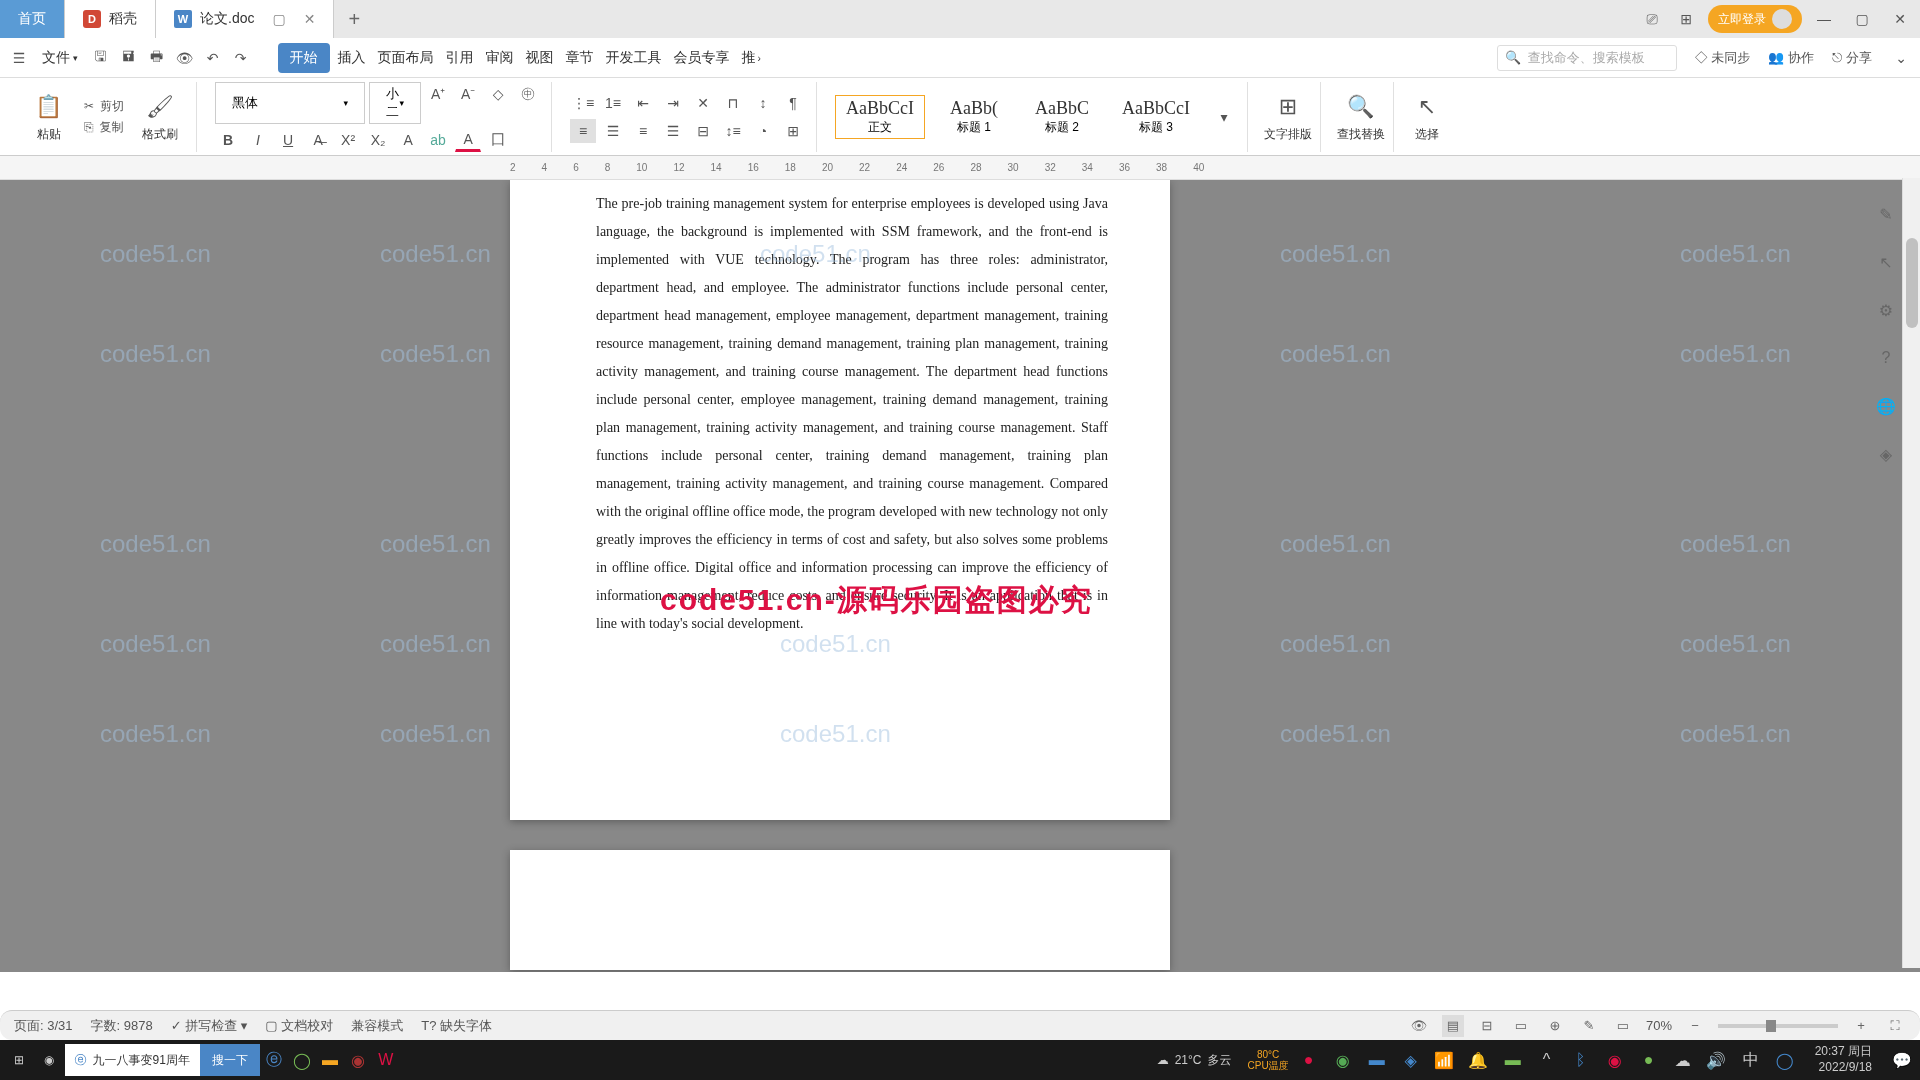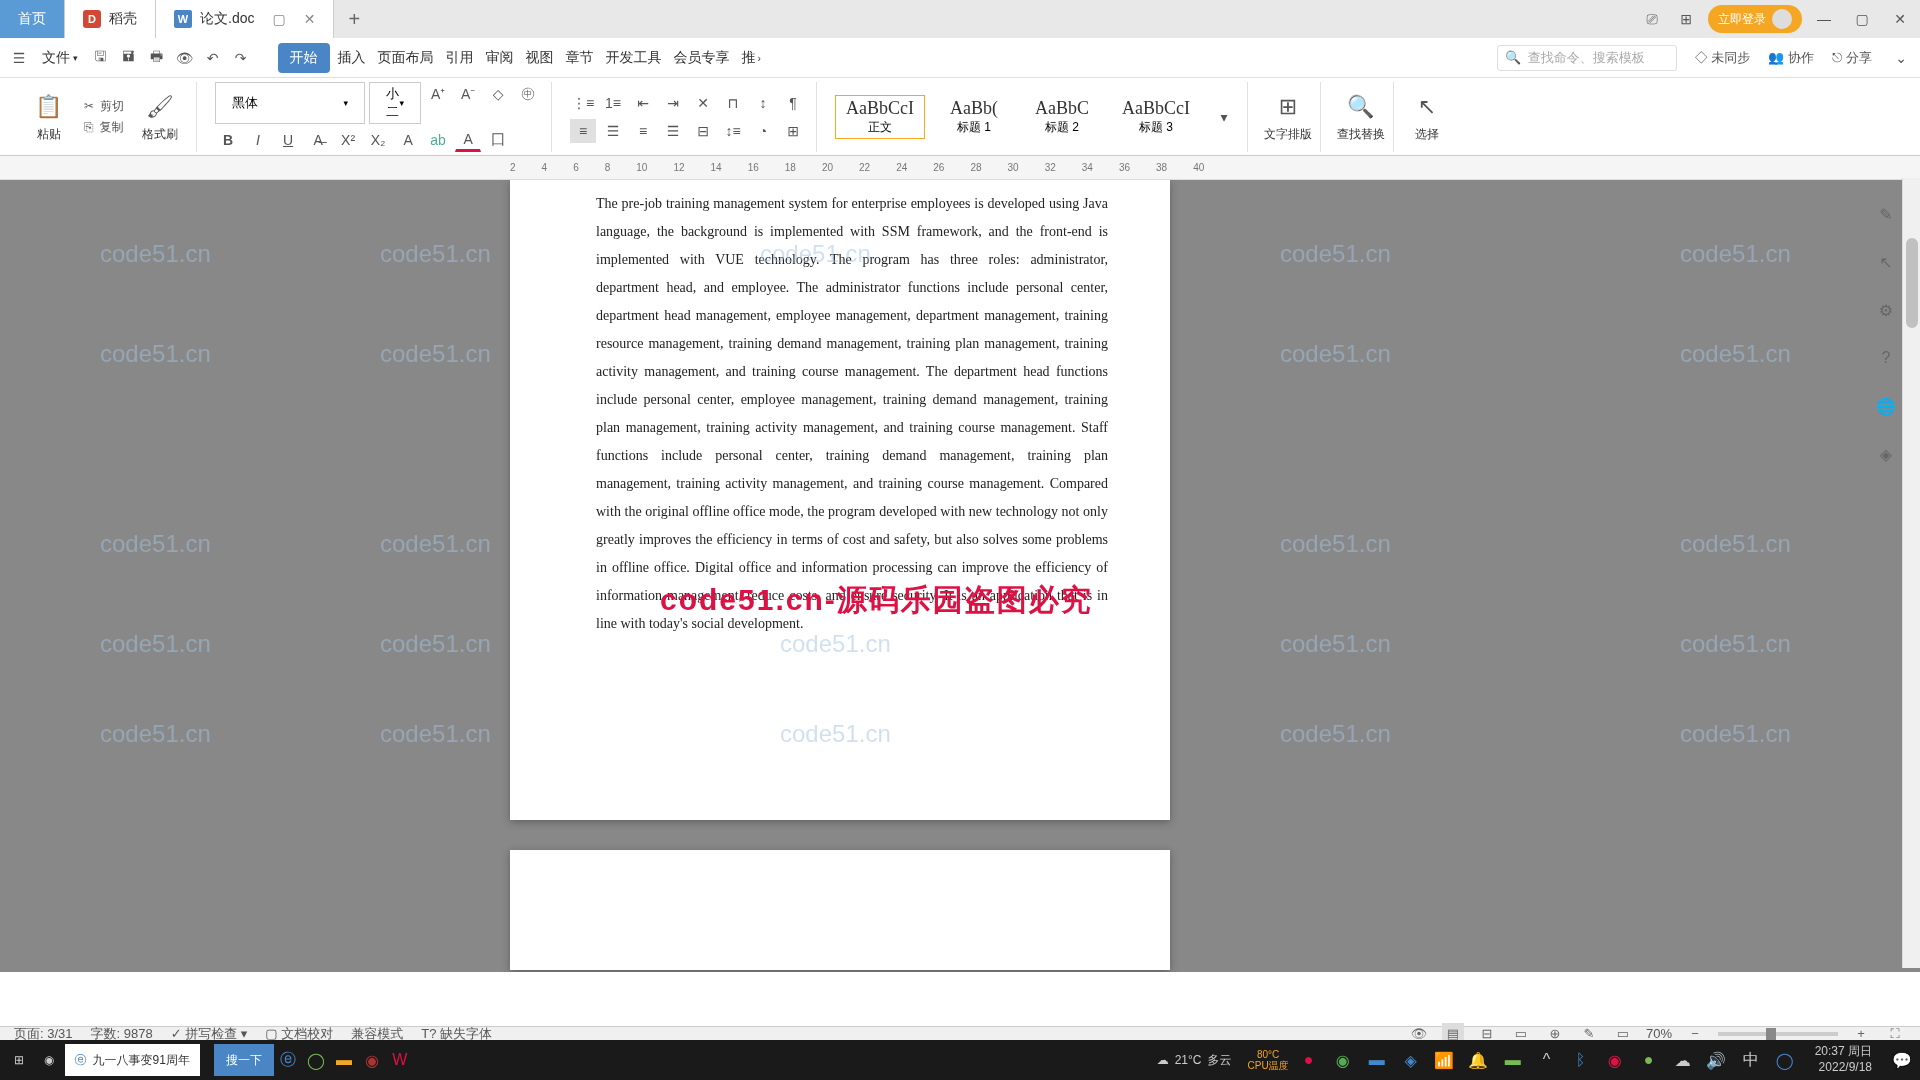--- a/index.html
+++ b/index.html
@@ -67,30 +67,30 @@
 .watermark { position: absolute; color: #a5c3e0; font-size: 24px; font-family: Arial, sans-serif; opacity: 0.5; pointer-events: none; }
 .red-overlay { position: absolute; color: #d14; font-size: 30px; font-weight: bold; left: 660px; top: 400px; letter-spacing: 2px; }
 
 .vscroll { position: absolute; right: 0; top: 178px; width: 18px; height: 790px; background: #f0f0f0; border-left: 1px solid #ddd; }
 .vthumb { position: absolute; top: 60px; width: 12px; left: 3px; height: 90px; background: #c0c0c0; border-radius: 6px; }
 
 .side-tools { position: absolute; right: 20px; top: 200px; display: flex; flex-direction: column; gap: 20px; }
 .stool { width: 28px; height: 28px; display: flex; align-items: center; justify-content: center; color: #666; font-size: 16px; }
 
 
-.statusbar { position: absolute; bottom: 40px; left: 0; right: 0; height: 14px; background: #f0f0f0; border-top: 1px solid #ccc; display: flex; align-items: center; padding: 0 14px; font-size: 13px; color: #555; gap: 18px; }
+.statusbar { position: absolute; bottom: 40px; left: 0; right: 0; height: 30px; background: #f0f0f0; border-top: 1px solid #ccc; display: flex; align-items: center; padding: 0 14px; font-size: 13px; color: #555; gap: 18px; border-radius: 12px; }
 .sb-right { margin-left: auto; display: flex; align-items: center; gap: 12px; }
 .sb-icon { width: 22px; height: 22px; display: flex; align-items: center; justify-content: center; color: #666; }
 .zoom-slider { width: 120px; height: 4px; background: #ccc; position: relative; }
 .zoom-thumb { position: absolute; left: 40%; top: -4px; width: 10px; height: 12px; background: #888; }
 
 
 .taskbar { position: absolute; bottom: 0; left: 0; right: 0; height: 40px; background: #1a1a1a; display: flex; align-items: center; padding: 0 4px; color: #ccc; font-size: 12px; }
 .tb-item { height: 40px; padding: 0 10px; display: flex; align-items: center; gap: 6px; }
-.tb-search-btn { background: #4a86c6; color: #fff; height: 32px; padding: 0 12px; display: flex; align-items: center; margin-left: 14px; }
+.tb-search-btn { background: #4a86c6; color: #fff; height: 32px; padding: 0 12px; display: flex; align-items: center; }
 .tb-icon { width: 28px; height: 28px; display: flex; align-items: center; justify-content: center; font-size: 16px; }
 .tb-right { margin-left: auto; display: flex; align-items: center; gap: 6px; }
 .tb-clock { text-align: right; padding: 0 10px; line-height: 1.3; }
 .temp-box { display: flex; flex-direction: column; align-items: center; font-size: 10px; color: #f5a623; line-height: 1.1; }
 </style>
 </head>
 <body>
 
 <div class="titlebar">
   <div class="tab home">

